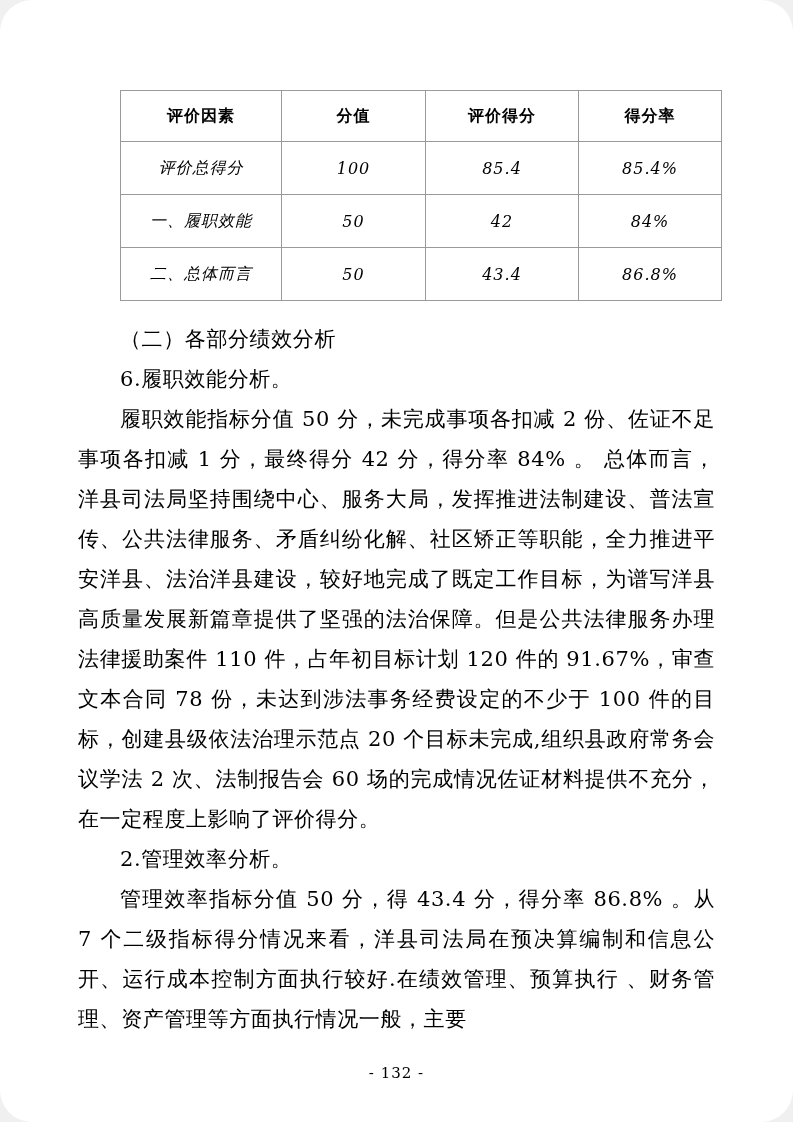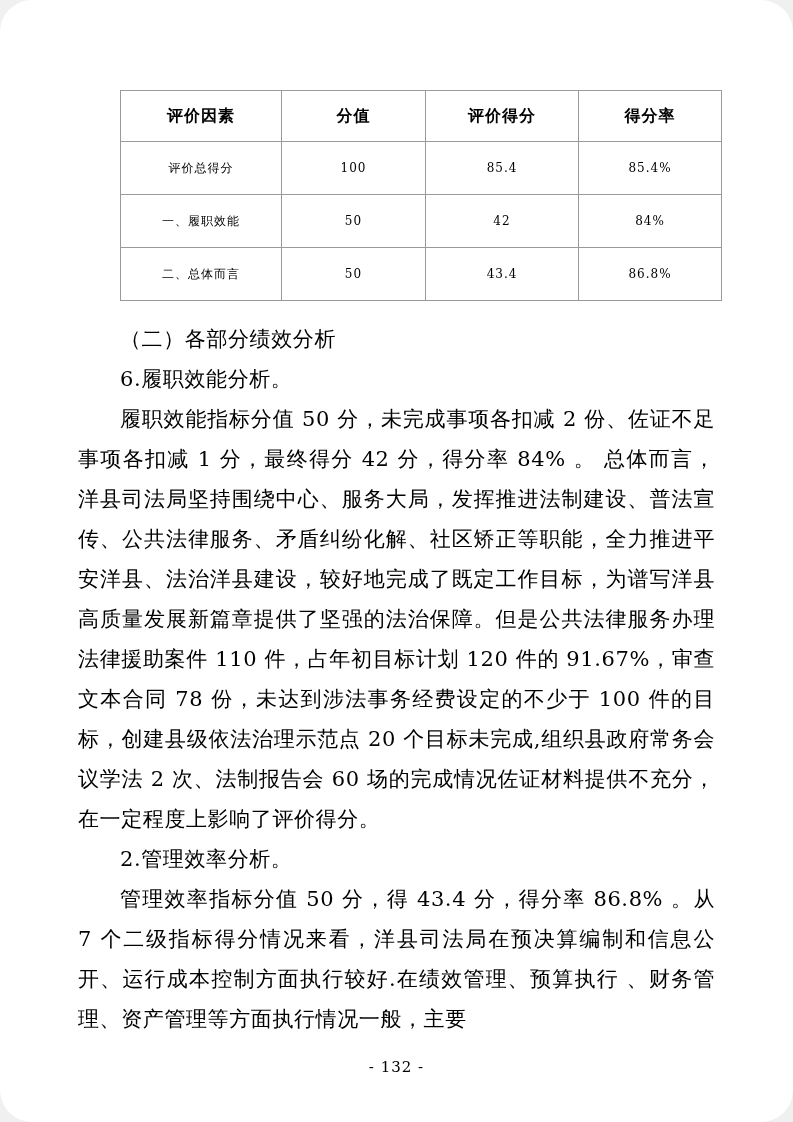--- a/index.html
+++ b/index.html
@@ -34,22 +34,23 @@
   }
   table.score-table tr.head-row td {
     height: 50px;
     font-size: 16px;
     font-family: "DejaVu Serif", "Liberation Serif", serif;
     font-weight: bold;
     letter-spacing: 1px;
   }
   table.score-table tr.body-row td {
     height: 52px;
-    font-size: 12px;
+    font-size: 16px;
     letter-spacing: 1px;
+    font-style: italic;
   }
   table.score-table td.num {
     font-family: "DejaVu Serif", "Liberation Serif", serif;
     font-size: 15px;
     letter-spacing: 0.5px;
     text-align: center;
   }
   .col1 { width: 160px; }
   .col2 { width: 143px; }
   .col3 { width: 152px; }
@@ -61,21 +62,21 @@
     line-height: 40px;
     letter-spacing: 0.6px;
     text-align: justify;
   }
   .body-text p {
     margin: 0;
     text-indent: 2em;
   }
   .pagenum {
     position: absolute;
-    bottom: 46px;
+    bottom: 40px;
     left: 0;
     width: 100%;
     text-align: center;
     font-size: 15px;
     letter-spacing: 1px;
     font-family: "DejaVu Serif", "Liberation Serif", serif;
   }
 </style>
 </head>
 <body>

